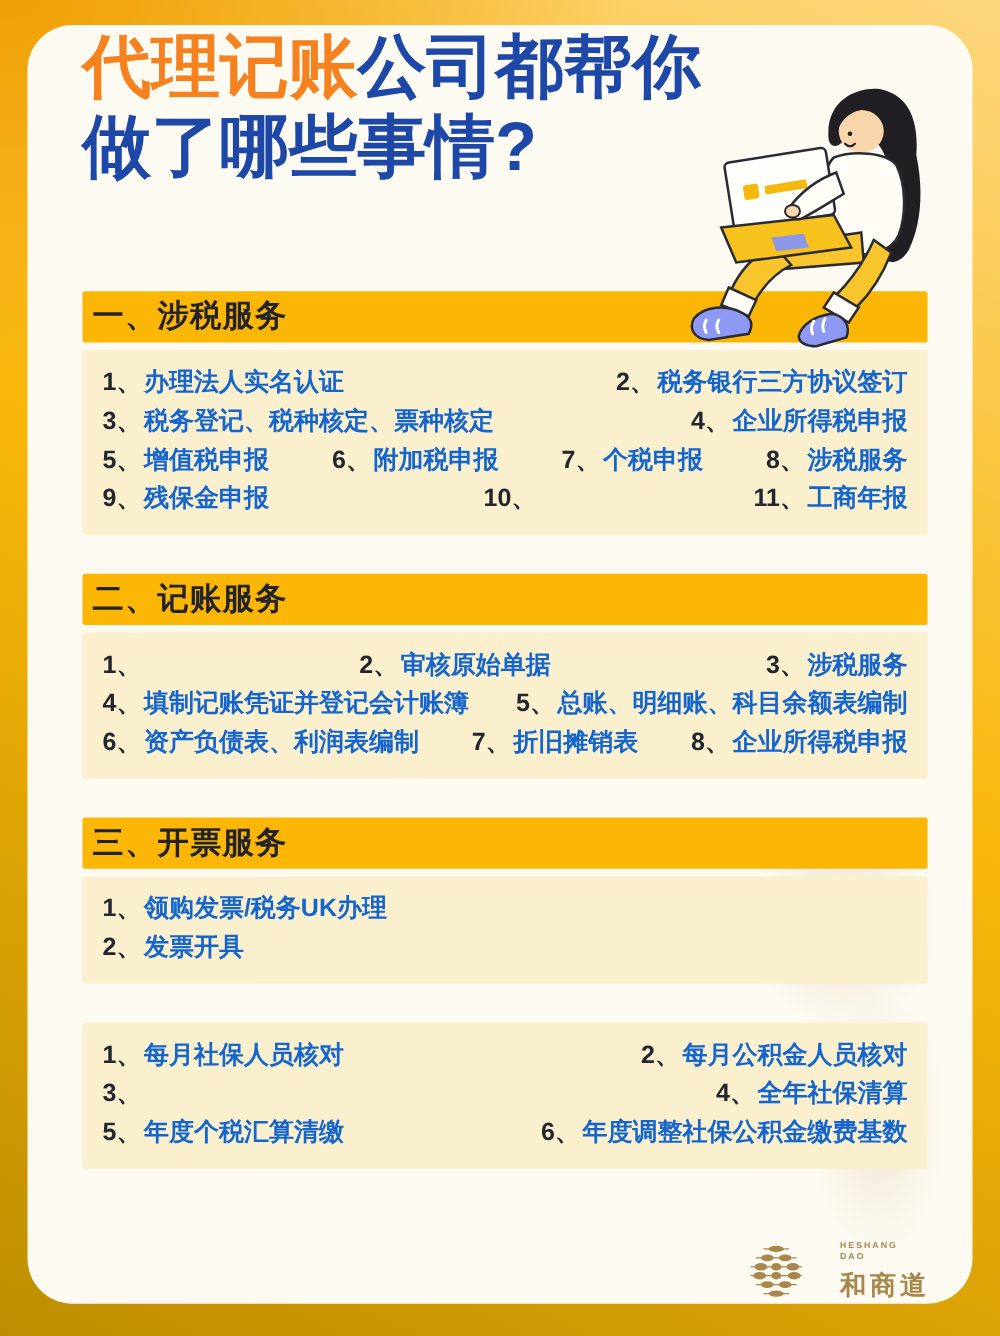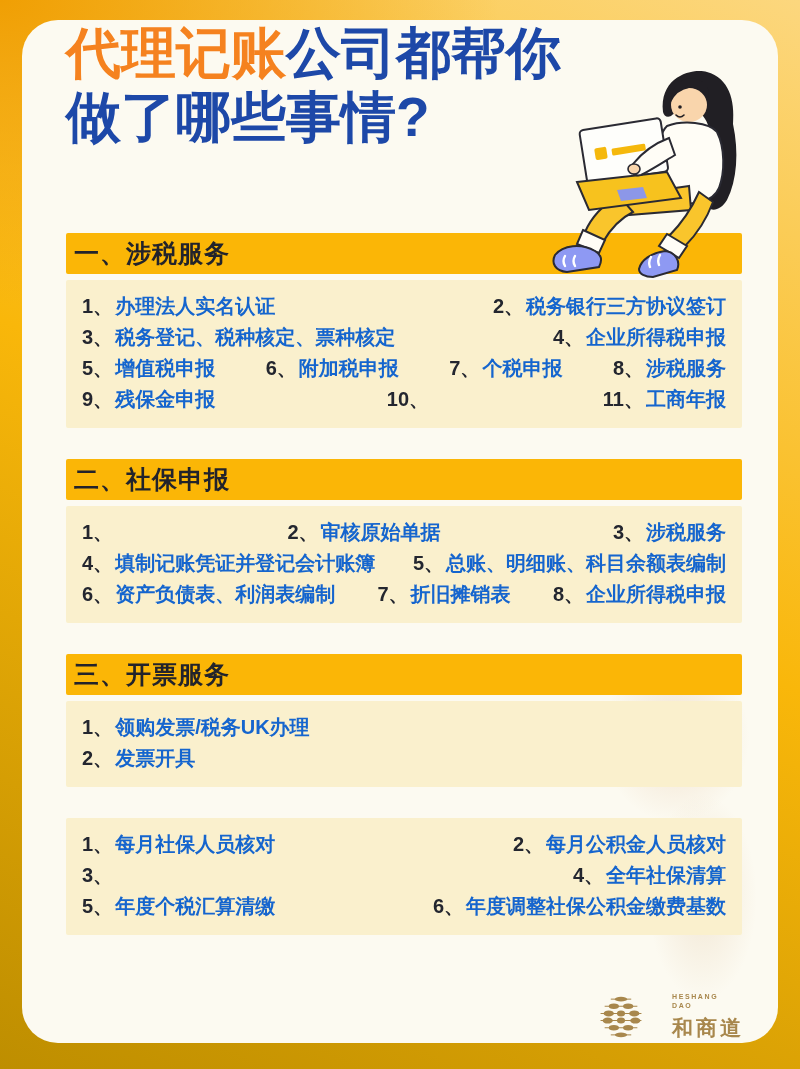--- a/index.html
+++ b/index.html
@@ -159,21 +159,21 @@
               <span class="num">10、</span>
             </span>
             <span class="item">
               <span class="num">11、</span>
               <span class="txt">工商年报</span>
             </span>
           </div>
         </div>
       </section>
       <section class="section">
-        <div class="sec-header">二、社保申报</div>
+        <div class="sec-header">二、记账服务</div>
         <div class="sec-panel">
           <div class="line spread">
             <span class="item">
               <span class="num">1、</span>
             </span>
             <span class="item">
               <span class="num">2、</span>
               <span class="txt">审核原始单据</span>
             </span>
             <span class="item">

